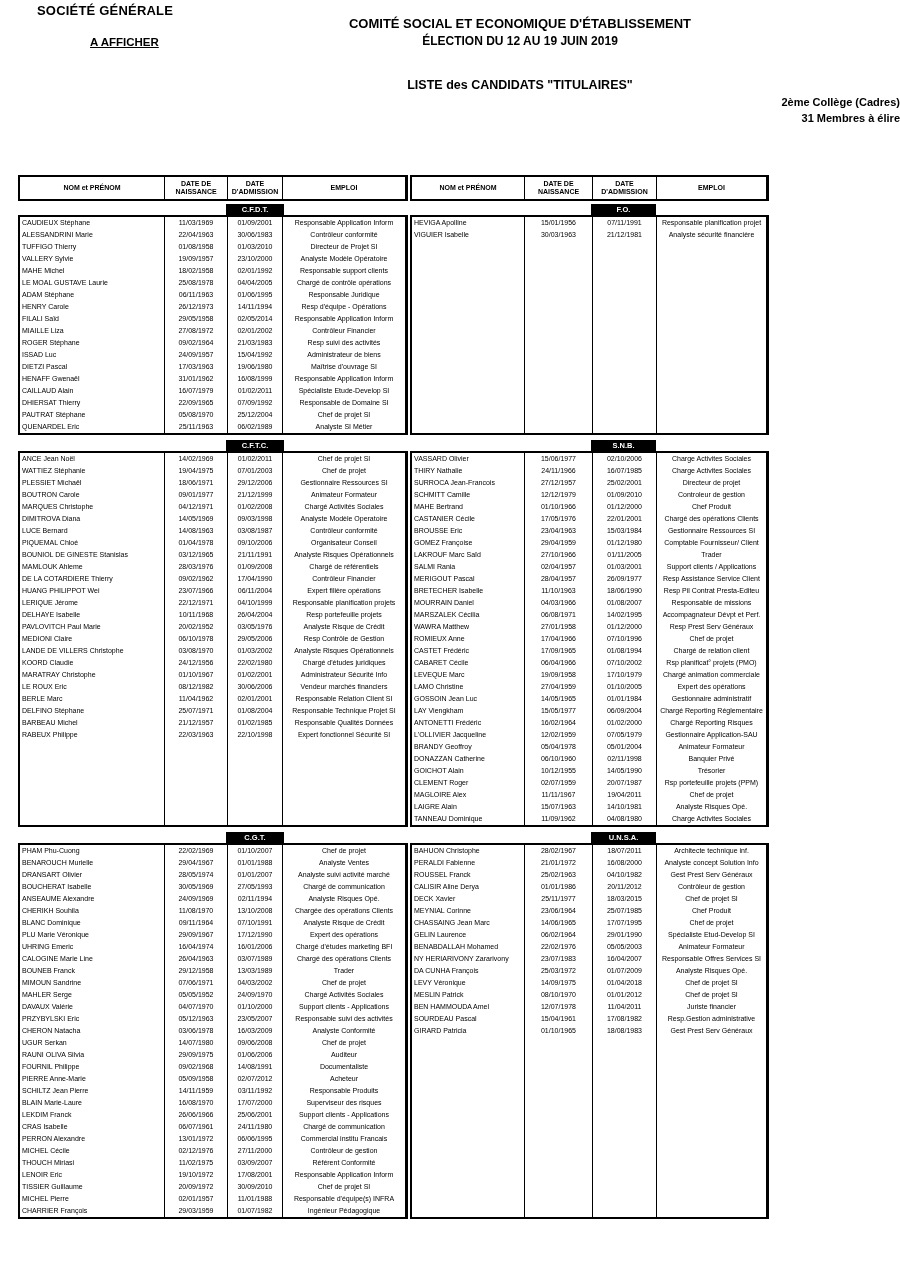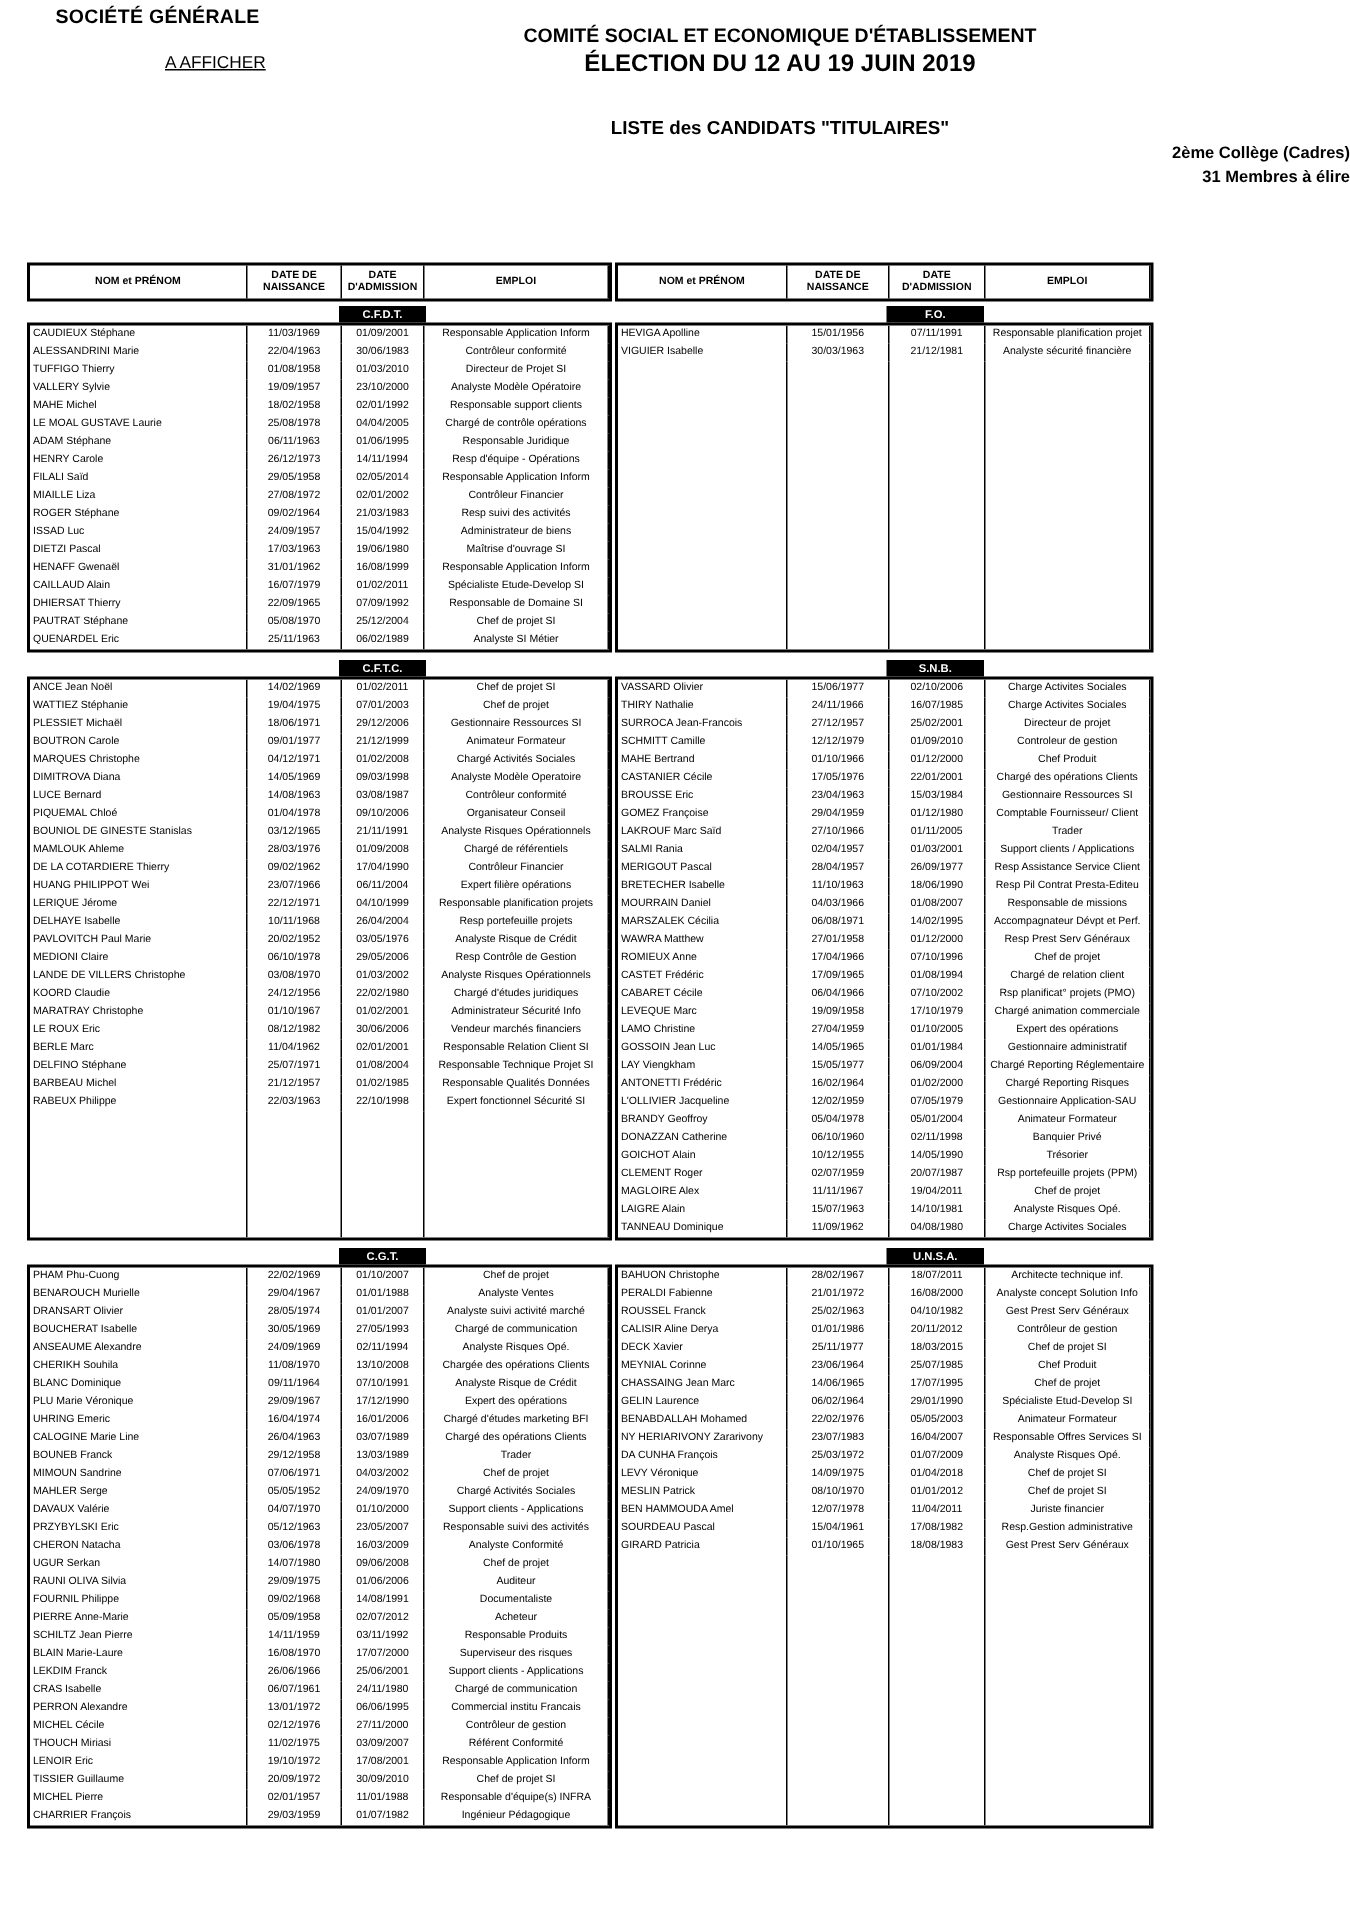--- a/index.html
+++ b/index.html
@@ -2,25 +2,25 @@
 <html><head>
 <meta charset="utf-8">
 <style>
   * { box-sizing: border-box; margin: 0; padding: 0; }
   html,body { background:#fff; }
   body {
     width: 900px; height: 1273px; position: relative;
     font-family: "Liberation Sans", sans-serif; color: #000;
   }
   .hdr-org { position:absolute; left:37px; top:3px; font-size:13px; font-weight:bold; letter-spacing:0.2px; }
-  .hdr-afficher { position:absolute; left:110px; top:36px; font-size:11.5px; font-weight:normal; text-decoration:underline; }
+  .hdr-afficher { position:absolute; left:90px; top:36px; font-size:11.5px; font-weight:bold; text-decoration:underline; }
   .hdr-center { position:absolute; left:140px; top:16px; width:760px; text-align:center; }
   .t1 { font-size:13px; font-weight:bold; }
   .t2 { font-size:11px; font-weight:bold; margin-top:3px; }
-  .t3 { font-size:16px; font-weight:bold; margin-top:3px; }
+  .t3 { font-size:12px; font-weight:bold; margin-top:3px; }
   .list-block { position:absolute; left:140px; top:78px; width:760px; text-align:center; font-weight:bold; }
   .lt { font-size:12.5px; }
   .ls { font-size:11px; margin-top:4px;text-align:right; }
 
   .table-area { position:absolute; left:18px; top:175px; width:708px; display:flex; gap:2px; }
   .half { display:flex; flex-direction:column; }
   .half[data-side="left"]  { width:443px; }
   .half[data-side="right"] { width:419px; }
 
   .grid { display:grid; }

